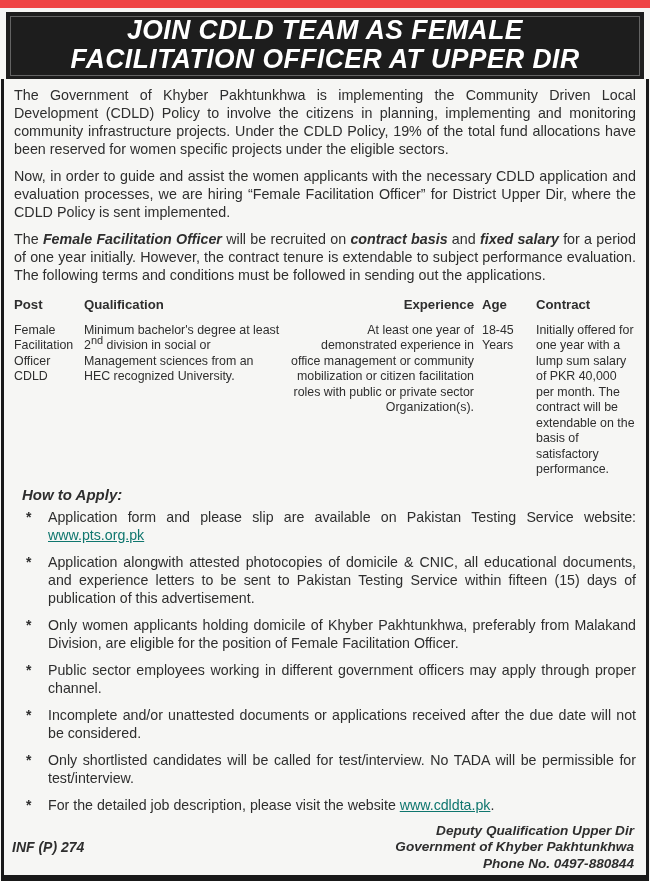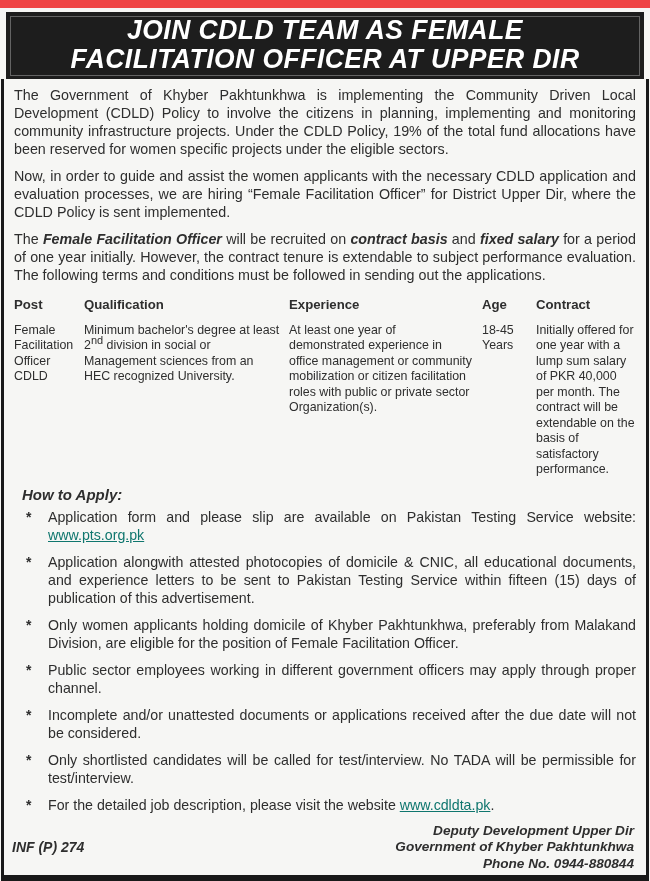--- a/index.html
+++ b/index.html
@@ -47,21 +47,21 @@
     font-size:14.3px; line-height:18px;
     text-align:justify;
   }
   .bi { font-weight:bold; font-style:italic;margin-top:19px; }
   
   .jtable { margin:4px 0 6px 0; }
   .trow { display:flex; }
   .trow .c { padding-right:8px; font-size:12.4px; line-height:15.5px; }
   .c.post { width:70px; }
   .c.qual { width:205px; }
-  .c.exp  { width:193px; }
+  .c.exp  { width:193px;text-align:right; }
   .c.age  { width:54px; padding-right:4px; }
   .c.contract { flex:1; padding-right:0; }
   .thead .c { font-weight:bold; font-size:13.2px; padding-bottom:10px; }
   sup { font-size:11px; line-height:0; }
   
   .howto {
     font-weight:bold; font-style:italic;
     font-size:15px; line-height:18px; margin:2px 0 4px 8px;
   }
   .bullet {
@@ -154,22 +154,22 @@
       <span class="mark">*</span>
       <span>Only shortlisted candidates will be called for test/interview. No TADA will be permissible for test/interview.</span>
     </div>
 
     <div class="bullet">
       <span class="mark">*</span>
       <span>For the detailed job description, please visit the website </span><a class="link">www.cdldta.pk</a><span>.</span>
     </div>
 
     <div class="sig">
-      <div>Deputy Development Upper Dir</div>
+      <div>Deputy Qualification Upper Dir</div>
       <div>Government of Khyber Pakhtunkhwa</div>
-      <div>Phone No. 0944-880844</div>
+      <div>Phone No. 0497-880844</div>
       <div>www.cdldta.pk/facebook.com/kpcdld</div>
     </div>
 
     <div class="ref">INF (P) 274</div>
 
   </div>
 </div>
 
 </body></html>

